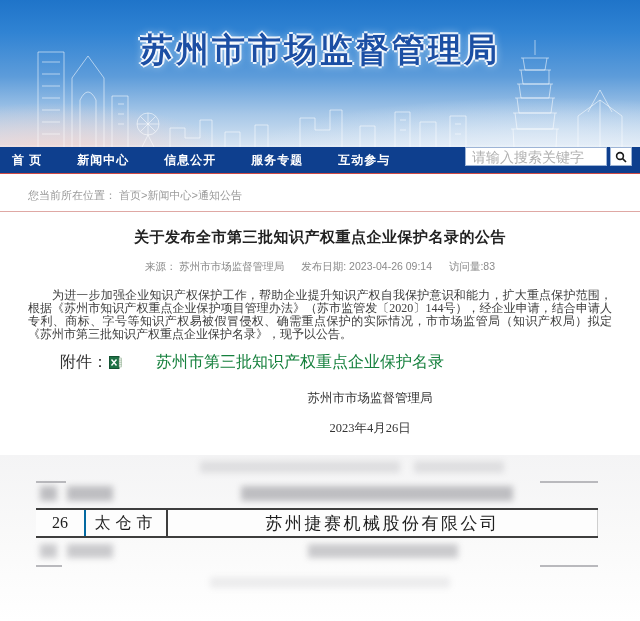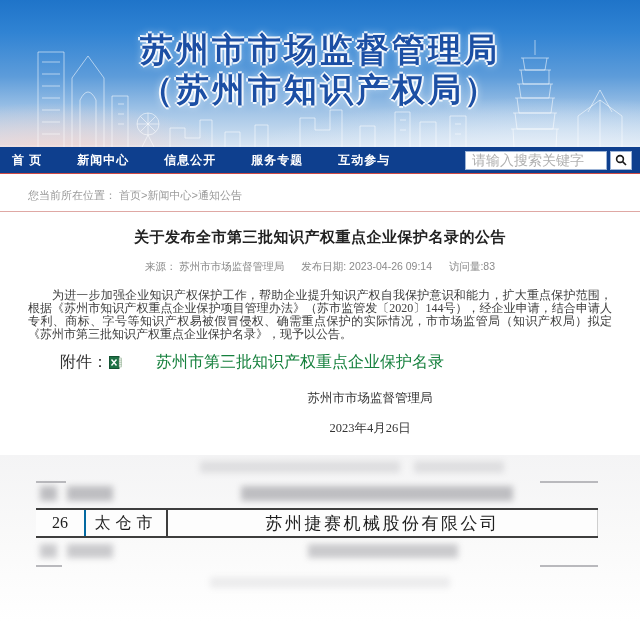--- a/index.html
+++ b/index.html
@@ -17,21 +17,21 @@
   .banner svg.skyline { position:absolute; left:0; top:0; width:640px; height:147px; }
   .banner-title { position:absolute; left:0; top:30px; width:640px; text-align:center;
     font-weight:bold; color:#1c4fa4; letter-spacing:3px; line-height:40px; font-size:33px;
     text-shadow:-2px 0 0 rgba(255,255,255,.85), 2px 0 0 rgba(255,255,255,.85),
                  0 -2px 0 rgba(255,255,255,.85), 0 2px 0 rgba(255,255,255,.85),
                  0 0 8px rgba(255,255,255,.8); }
   .banner-title .line { display:block; white-space:nowrap; }
 
   
   .navbar { position:relative; height:27px; background:#0e3f8e; border-bottom:1px solid #cf4b45;
-    display:flex; align-items:center; padding:0 8px; }
+    display:flex; align-items:flex-start; padding:0 8px; }
   .nav-items { display:flex; align-items:center; height:100%; }
   .nav-item { color:#fff; font-size:12px; font-weight:bold; letter-spacing:1px;
     padding:0 4px; margin-right:27px; white-space:nowrap; cursor:pointer; }
   .nav-search { margin-left:auto; display:flex; align-items:center; gap:3px; }
   .nav-search input { width:142px; height:19px; border:1px solid #9db4d6; background:#fff;
     font-size:14px; padding:0 6px; color:#333; outline:none; }
   .nav-search input::placeholder { color:#b0b0b0; }
   .search-btn { width:22px; height:19px; background:#fff; border:1px solid #9db4d6;
     display:flex; align-items:center; justify-content:center; cursor:pointer; }
 
@@ -98,21 +98,20 @@
 
       <path d="M535 40 V55"></path>
       <path d="M521 58 H549 M523 58 L525 70 H545 L547 58 M519 70 H551 M521 70 L523 84 H547 L549 84 L549 70 M517 84 H553 M519 84 L521 98 H549 L551 84 M515 98 H555 M517 98 L519 113 H551 L553 98 M513 113 H557 M515 113 L517 129 H553 L555 113 M511 129 H559 M513 129 L514 147 M557 129 L556 147"></path>
 
       <path d="M578 147 V116 L600 100 L622 116 V147 M588 112 L600 90 L612 112 M600 100 V147"></path>
 
       <path d="M0 146 H640" stroke="rgba(255,255,255,0.35)"></path>
     </svg>
     <div class="banner-title">
       <span class="line">苏州市市场监督管理局</span>
-      <span class="line">（苏州市知识产权局）</span>
     </div>
   </div>
 
   <div class="navbar">
     <div class="nav-items">
       <span class="nav-item">首 页</span>
       <span class="nav-item">新闻中心</span>
       <span class="nav-item">信息公开</span>
       <span class="nav-item">服务专题</span>
       <span class="nav-item">互动参与</span>

